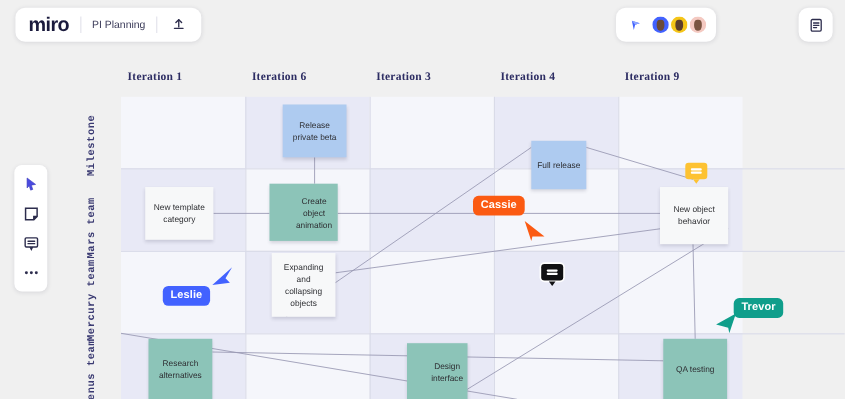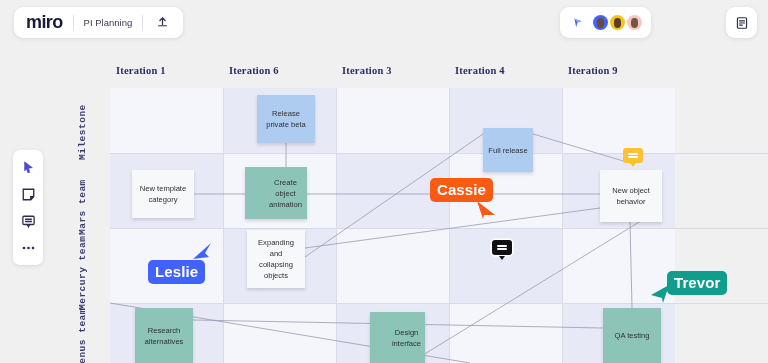--- a/index.html
+++ b/index.html
@@ -89,21 +89,21 @@
   .badge.yellow { background: #fdc232; color: #fdc232; }
   .badge.black  { background: #111113; color: #111113; box-shadow: 0 0 0 1.5px #fff; }
   .badge.black::after { bottom: -5px; }
 
   
   .cursor { position: absolute; }
   .cursor .chip {
     position: absolute;
     padding: 3px 7px 4px;
     border-radius: 5px;
-    font-size: 15px;
+    font-size: 10px;
     font-weight: 700;
     color: #fff;
     white-space: nowrap;
     letter-spacing: 0.1px;
   }
   .cursor svg { position: absolute; overflow: visible; }
 
   
   .pill {
     position: absolute;

